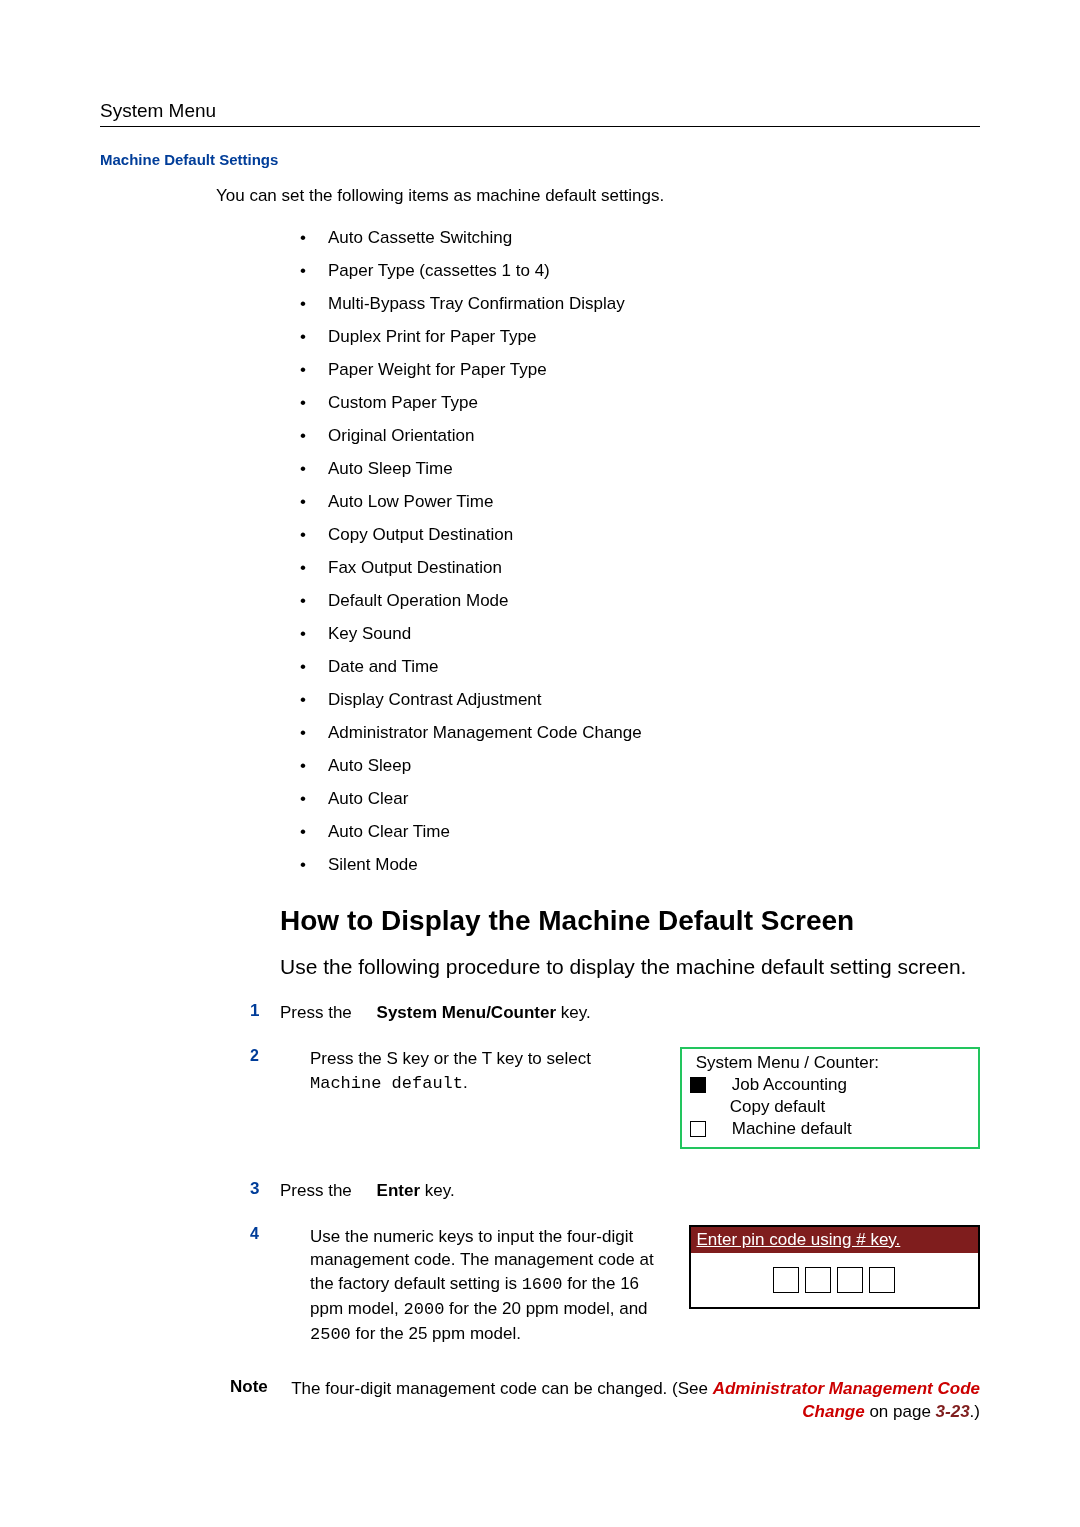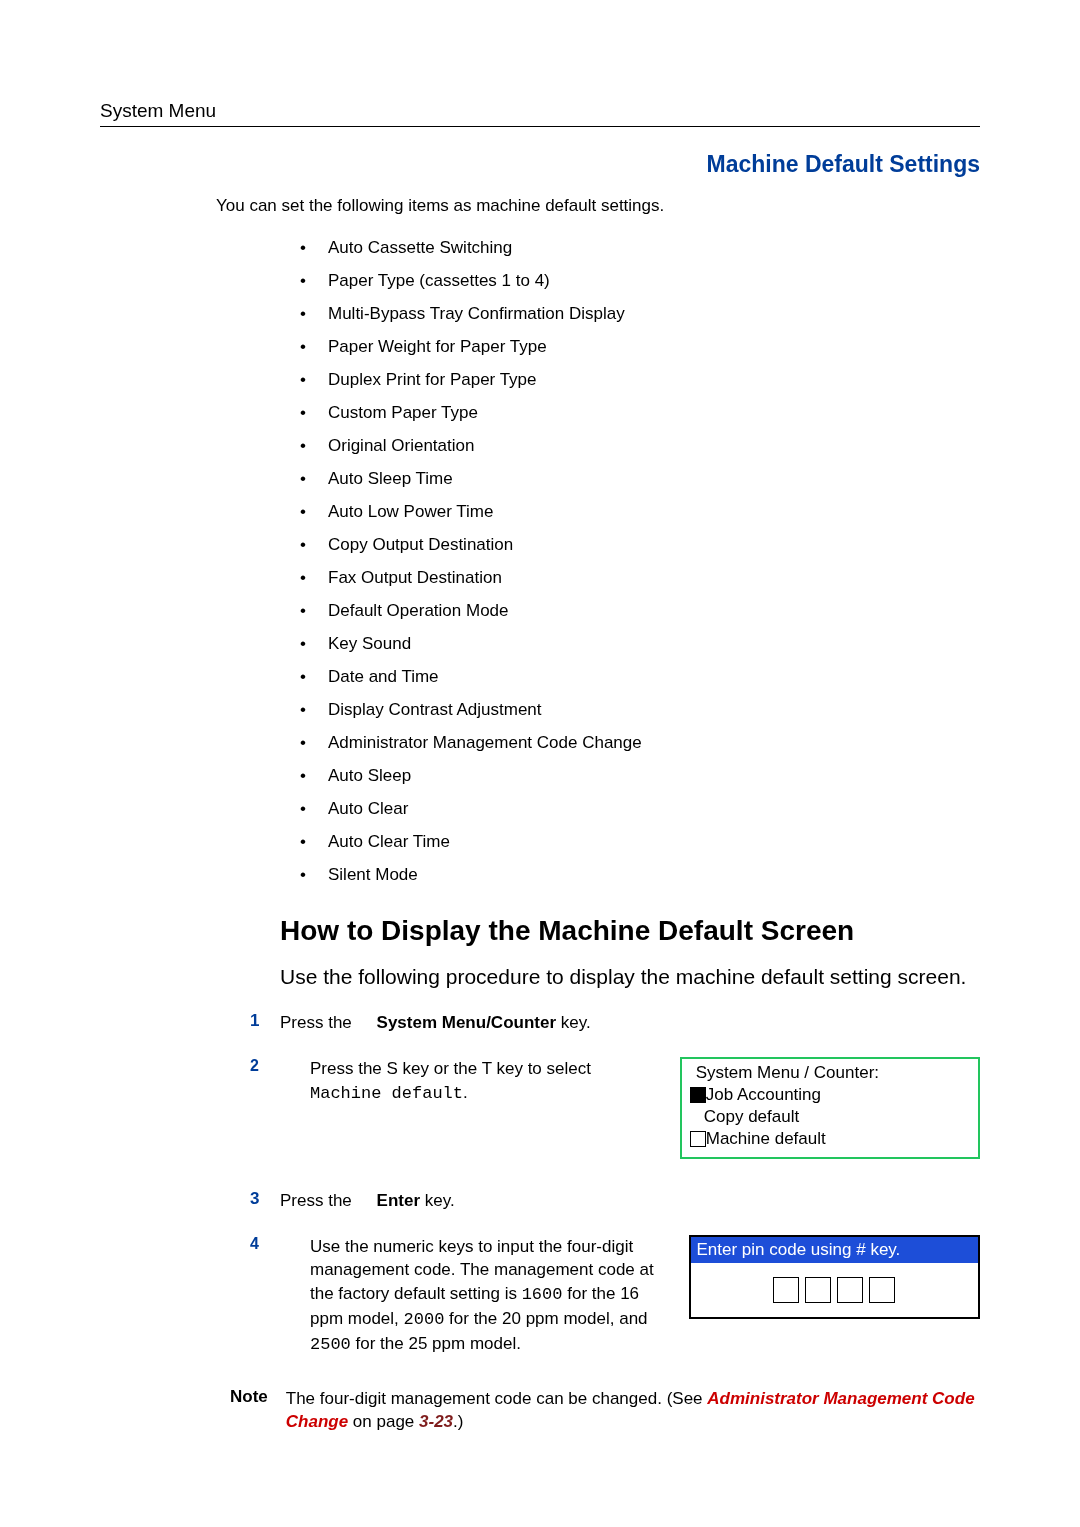--- a/index.html
+++ b/index.html
@@ -21,23 +21,22 @@
       font-size: 19px;
       margin-bottom: 4px;
     }
     .header-rule {
       border-top: 1px solid #000;
       margin-bottom: 24px;
     }
     .section-title {
       color: #003d99;
       font-weight: bold;
-      font-size: 23px;
+      font-size: 15px;
       margin-bottom: 18px;
-      text-align: right;
     }
     .intro-text {
       font-size: 17px;
       margin-left: 116px;
       margin-bottom: 22px;
     }
     .bullet-list {
       margin-left: 200px;
       font-size: 17px;
     }
@@ -106,59 +105,61 @@
       font-size: 17px;
       padding: 4px 8px 6px 8px;
     }
     .lcd-title {
       margin-left: 6px;
       margin-bottom: 2px;
     }
     .lcd-row {
       display: flex;
       align-items: center;
-      gap: 0;
+      gap: 26px;
       margin-bottom: 2px;
     }
     .lcd-marker {
       width: 14px;
       height: 14px;
       border: 1px solid #000;
       flex-shrink: 0;
     }
     .lcd-marker.filled {
       background: #000;
     }
     .pin-box {
       border: 2px solid #000;
       width: 330px;
       font-size: 17px;
     }
     .pin-header {
-      background: #1d4ed8;
+      background: #7f1d1d;
       color: #fff;
       padding: 3px 6px;
+      text-decoration: underline;
     }
     .pin-body {
       display: flex;
       justify-content: center;
       gap: 6px;
       padding: 14px 0;
     }
     .pin-sq {
       width: 24px;
       height: 24px;
       border: 1.5px solid #000;
     }
     .note-row {
       display: flex;
       margin-left: 130px;
       font-size: 17px;
       gap: 18px;
       margin-top: 10px;
+      text-align: right;
     }
     .note-label {
       font-weight: bold;
       flex-shrink: 0;
     }
     .note-body {
       line-height: 1.4;
     }
     .link-red {
       color: #cc0000;
@@ -179,22 +180,22 @@
   <div class="header-title">System Menu</div>
   <div class="header-rule"></div>
 
   <div class="section-title">Machine Default Settings</div>
   <div class="intro-text">You can set the following items as machine default settings.</div>
 
   <div class="bullet-list">
     <div class="item">Auto Cassette Switching</div>
     <div class="item">Paper Type (cassettes 1 to 4)</div>
     <div class="item">Multi-Bypass Tray Confirmation Display</div>
+    <div class="item">Duplex Print for Paper Type</div>
     <div class="item">Paper Weight for Paper Type</div>
-    <div class="item">Duplex Print for Paper Type</div>
     <div class="item">Custom Paper Type</div>
     <div class="item">Original Orientation</div>
     <div class="item">Auto Sleep Time</div>
     <div class="item">Auto Low Power Time</div>
     <div class="item">Copy Output Destination</div>
     <div class="item">Fax Output Destination</div>
     <div class="item">Default Operation Mode</div>
     <div class="item">Key Sound</div>
     <div class="item">Date and Time</div>
     <div class="item">Display Contrast Adjustment</div>

